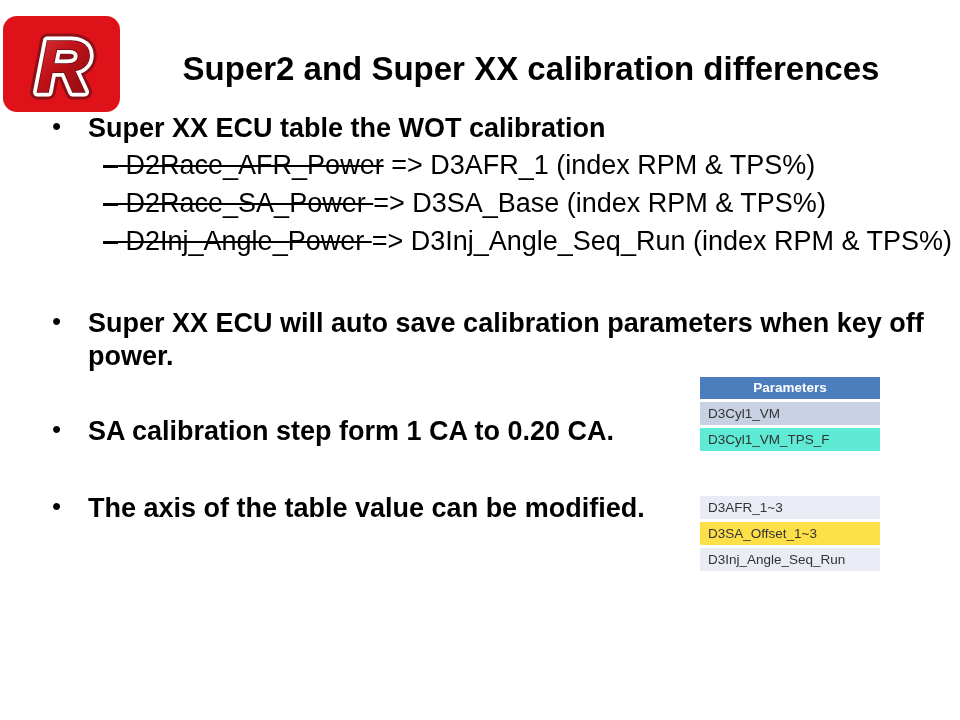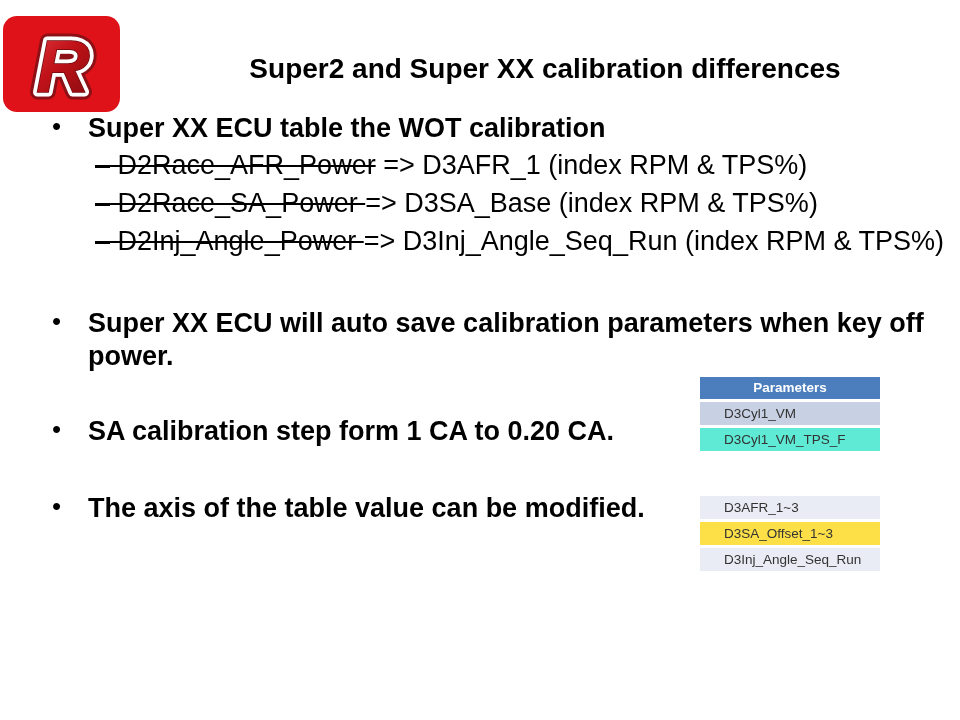--- a/index.html
+++ b/index.html
@@ -11,52 +11,52 @@
 
   
   .logo {
     position:absolute; left:3px; top:16px; width:117px; height:96px;
     border-radius:14px; background:#E01219;
   }
   .logo svg { width:100%; height:100%; display:block; }
 
   
   .title {
-    position:absolute; left:130px; top:45px; width:830px;
-    font-size:28px; font-weight:bold; line-height:48px;
+    position:absolute; left:116px; top:45px; width:830px;
+    font-size:33px; font-weight:bold; line-height:48px;
     text-align:center; letter-spacing:0; white-space:nowrap;
   }
 
   
   .bullet {
     position:absolute; left:52px; width:916px;
     font-size:27px; line-height:33px; font-weight:bold;
     padding-left:36px; box-sizing:border-box;
   }
   .bullet .dot {
     position:absolute; left:0; top:-2px; font-size:26px; font-weight:normal;
   }
   .sub {
     position:absolute; left:95px; width:900px;
     font-size:27px; line-height:33px; font-weight:normal; white-space:nowrap;
   }
-  .strikegroup { text-decoration:line-through; text-decoration-thickness:2px; }
+  .strikegroup { text-decoration:line-through; text-decoration-thickness:2px;margin-left:8px; }
 
   
   .ptable {
     position:absolute; left:700px; top:377px; width:180px;
     display:flex; flex-direction:column; row-gap:3px;
     font-size:13.5px;
   }
   .thead {
     height:22px; line-height:22px; text-align:center;
     color:#fff; font-weight:bold; background:#4C7EBD;
   }
   .trow {
-    height:23px; line-height:23px; padding-left:24px; color:#333;
+    height:23px; line-height:23px; padding-left:8px; color:#333;
     overflow:hidden; white-space:nowrap;
   }
 </style>
 </head>
 <body>
 
 <div class="slide">
 
   <div class="logo" style="background-color: rgb(224, 18, 25);">
     <svg viewBox="0 0 117 96">

